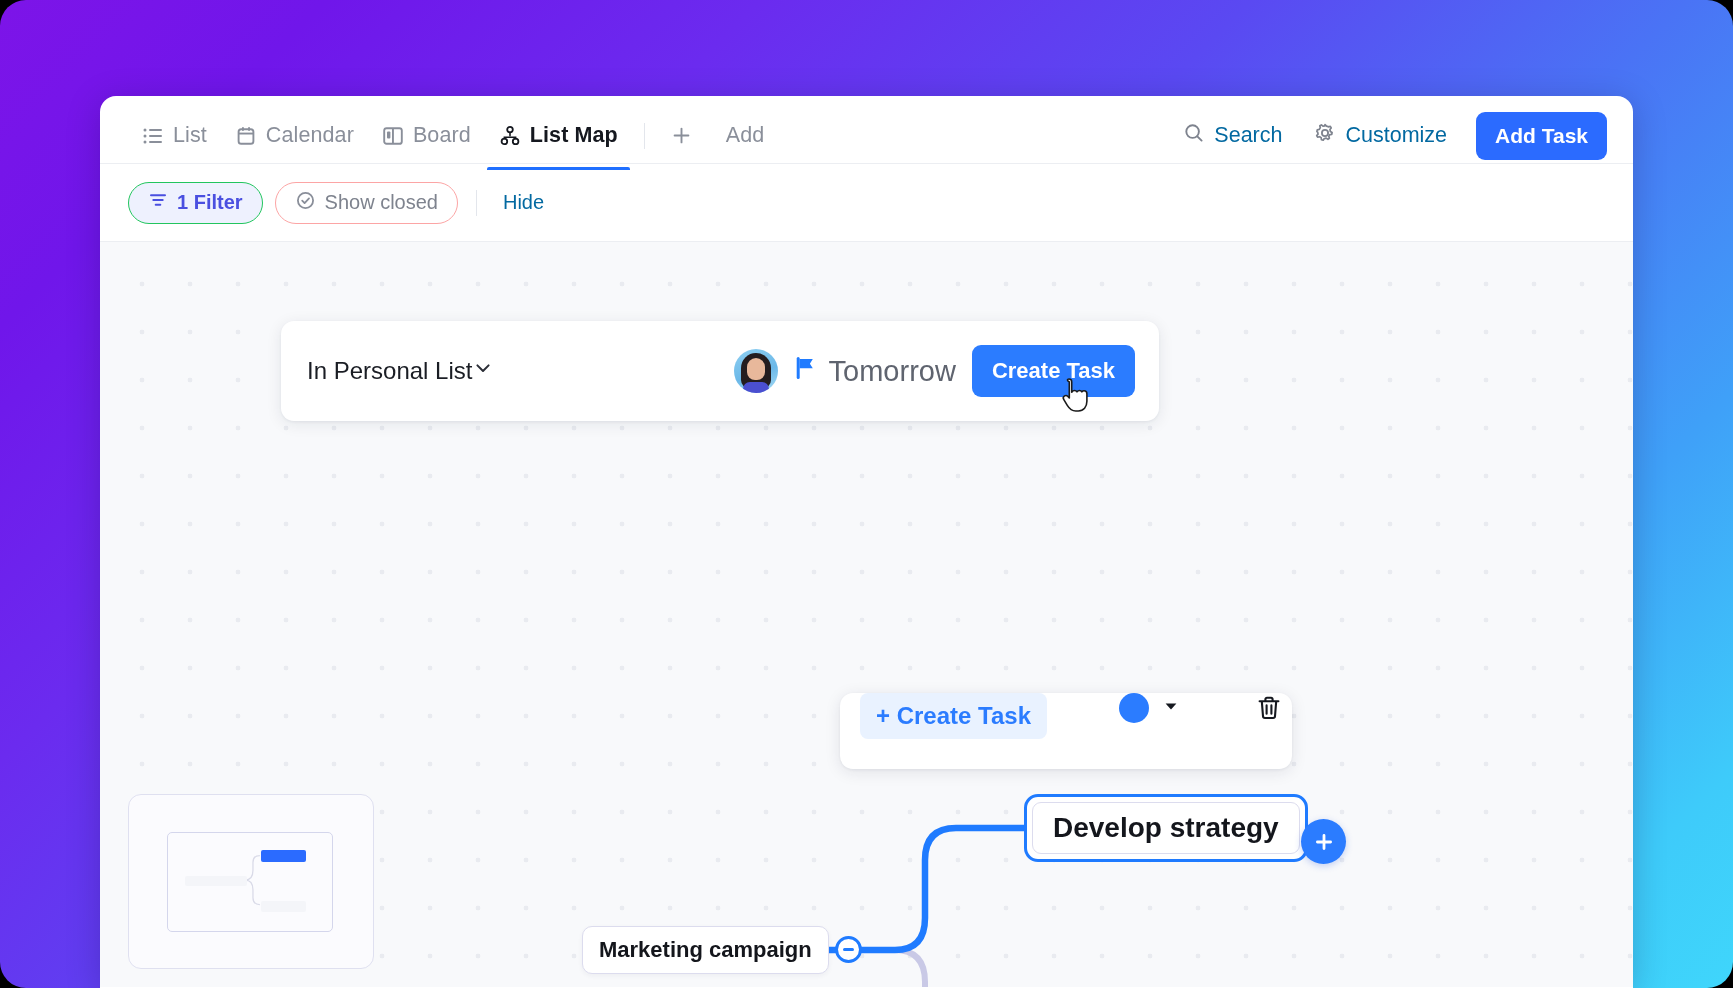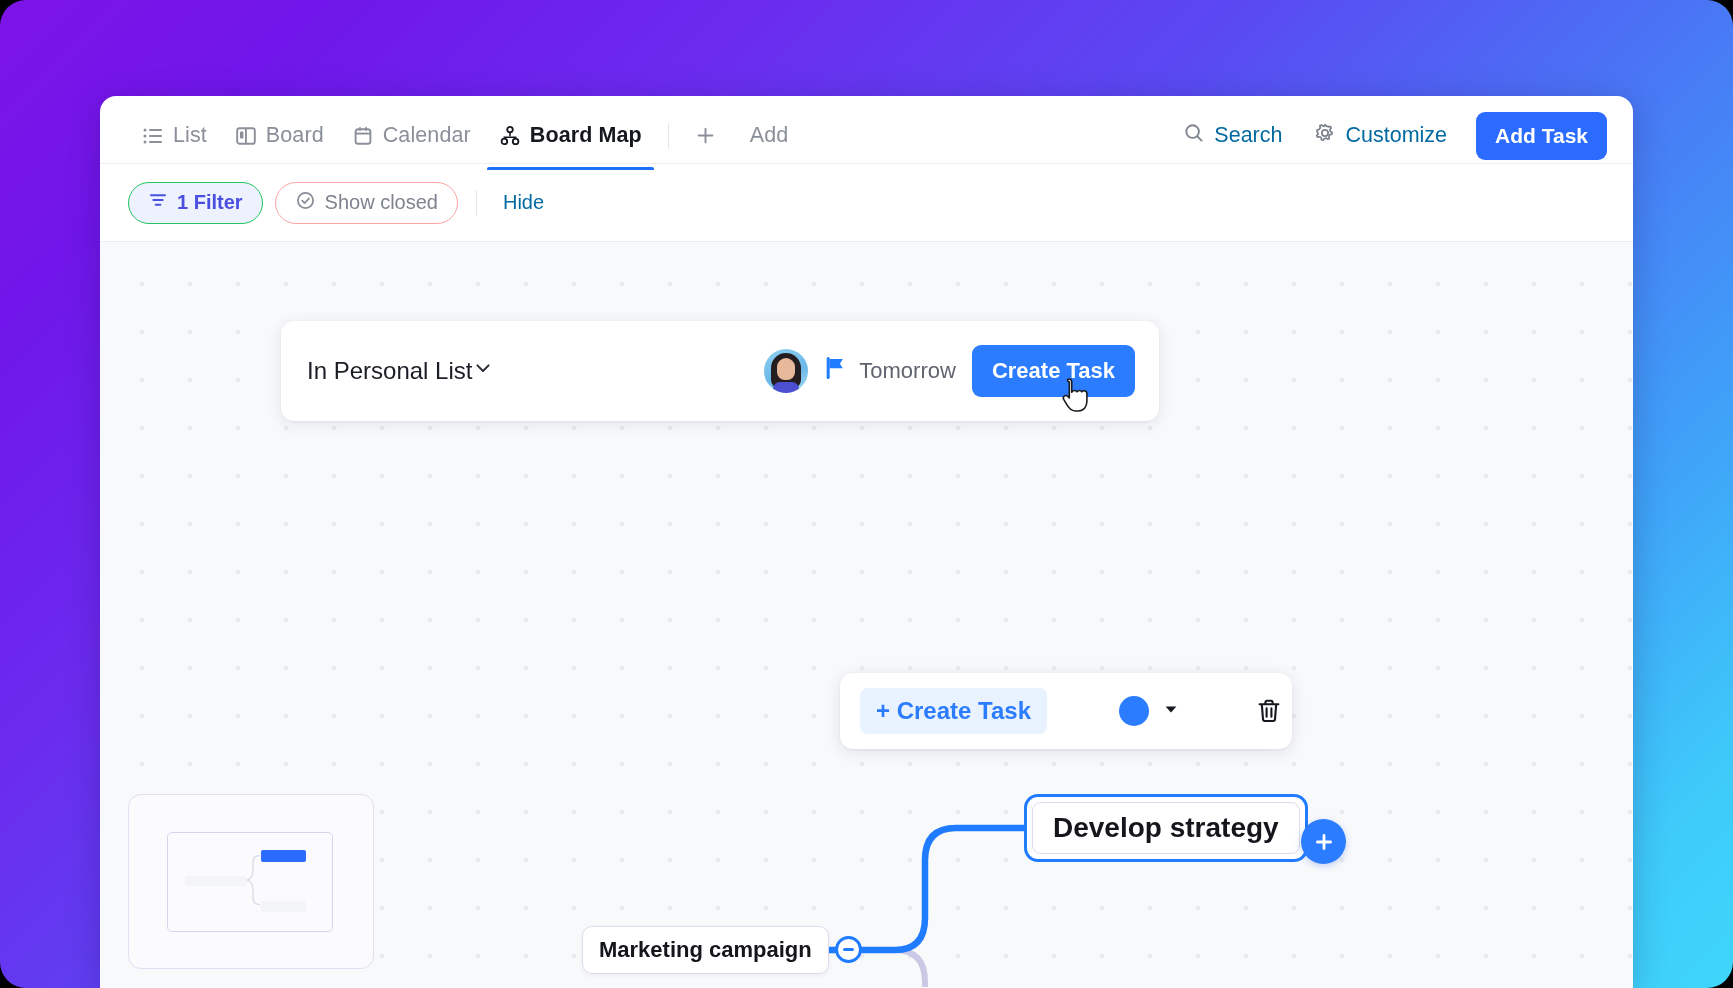--- a/index.html
+++ b/index.html
@@ -227,21 +227,21 @@
   #avatar .shirt {
     position: absolute; left: 9px; bottom: 0;
     width: 26px; height: 11px;
     background: #4b4fd0;
     border-radius: 7px 7px 0 0;
   }
   #due-chip {
     display: flex;
     align-items: center;
     gap: 11px;
-    font-size: 22px;
+    font-size: 29px;
     color: #5f646f;
     cursor: pointer;
     white-space: nowrap;
   }
   #create-task-btn {
     background: #2b7cff;
     color: #fff;
     border: none;
     border-radius: 9px;
     font-size: 22px;
@@ -250,28 +250,28 @@
     cursor: pointer;
     font-family: inherit;
     white-space: nowrap;
     position: relative;
   }
 
   
   #node-toolbar {
     position: absolute;
     left: 740px;
-    top: 431px;
+    top: 451px;
     width: 452px;
     height: 76px;
     background: #fff;
     border-radius: 13px;
     box-shadow: 0 3px 16px rgba(25,30,60,.10), 0 1px 3px rgba(25,30,60,.06);
     display: flex;
-    align-items: center;
+    align-items: flex-start;
     padding: 0 20px;
     box-sizing: border-box;
     gap: 20px;
   }
   #tb-create-task {
     background: #e9f2ff;
     color: #2b7cff;
     border: none;
     border-radius: 8px;
     font-size: 24px;
@@ -438,50 +438,50 @@
             <rect x="7" y="10" width="13" height="2" rx="1" fill="#8a8f9a"></rect>
             <rect x="7" y="16" width="13" height="2" rx="1" fill="#8a8f9a"></rect>
           </svg>
         </span>
         <span>List</span>
       </div>
 
       <div class="vtab">
         <span>
           <svg width="22" height="22" viewBox="0 0 22 22" fill="none">
-            <rect x="2.2" y="3.2" width="17.6" height="15.6" rx="2.4" stroke="#8a8f9a" stroke-width="1.9"></rect>
-            <rect x="10" y="3.2" width="1.9" height="15.6" fill="#8a8f9a"></rect>
-            <rect x="5" y="6.4" width="3.4" height="7" rx="1" fill="#8a8f9a"></rect>
-          </svg>
-        </span>
-        <span>Board</span>
-      </div>
-
-      <div class="vtab">
-        <span>
-          <svg width="22" height="22" viewBox="0 0 22 22" fill="none">
             <rect x="3.6" y="4.2" width="14.8" height="14.6" rx="2.6" stroke="#8a8f9a" stroke-width="1.9"></rect>
             <rect x="3.6" y="7.6" width="14.8" height="1.9" fill="#8a8f9a"></rect>
             <rect x="7" y="2" width="1.9" height="4" rx=".9" fill="#8a8f9a"></rect>
             <rect x="13.1" y="2" width="1.9" height="4" rx=".9" fill="#8a8f9a"></rect>
           </svg>
         </span>
         <span>Calendar</span>
+      </div>
+
+      <div class="vtab">
+        <span>
+          <svg width="22" height="22" viewBox="0 0 22 22" fill="none">
+            <rect x="2.2" y="3.2" width="17.6" height="15.6" rx="2.4" stroke="#8a8f9a" stroke-width="1.9"></rect>
+            <rect x="10" y="3.2" width="1.9" height="15.6" fill="#8a8f9a"></rect>
+            <rect x="5" y="6.4" width="3.4" height="7" rx="1" fill="#8a8f9a"></rect>
+          </svg>
+        </span>
+        <span>Board</span>
       </div>
 
       <div class="vtab active">
         <span>
           <svg width="22" height="22" viewBox="0 0 22 22" fill="none">
             <circle cx="11" cy="4.6" r="2.8" stroke="#15181f" stroke-width="1.8"></circle>
             <circle cx="5.4" cy="16.4" r="2.8" stroke="#15181f" stroke-width="1.8"></circle>
             <circle cx="16.6" cy="16.4" r="2.8" stroke="#15181f" stroke-width="1.8"></circle>
             <path d="M11 7.4v3.2M5.4 13.6v-1.4h11.2v1.4" stroke="#15181f" stroke-width="1.6" stroke-linecap="round"></path>
           </svg>
         </span>
-        <span>Board Map</span>
+        <span>List Map</span>
       </div>
 
       <div class="vsep"></div>
 
       <div class="vtab add">
         <span>
           <svg width="21" height="21" viewBox="0 0 21 21" fill="none">
             <path d="M10.5 3.6v13.8M3.6 10.5h13.8" stroke="#8a8f9a" stroke-width="1.9" stroke-linecap="round"></path>
           </svg>
         </span>

